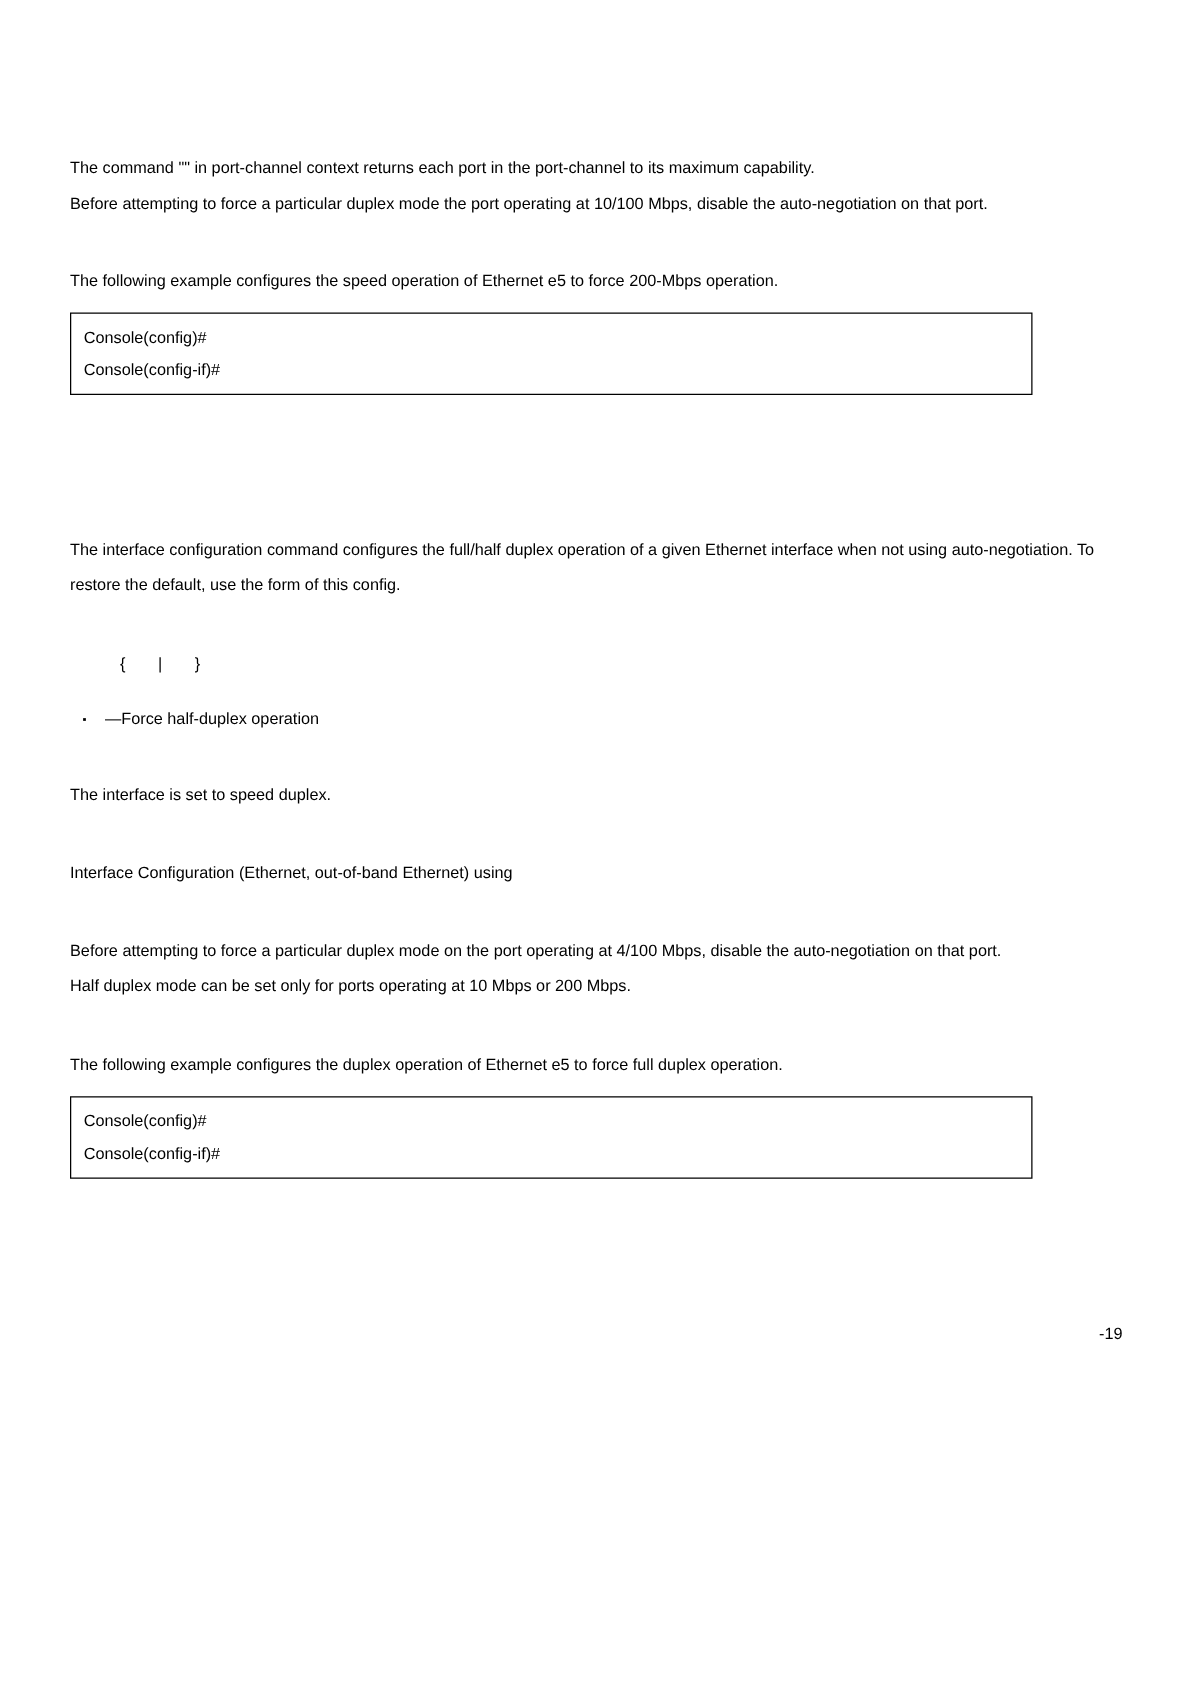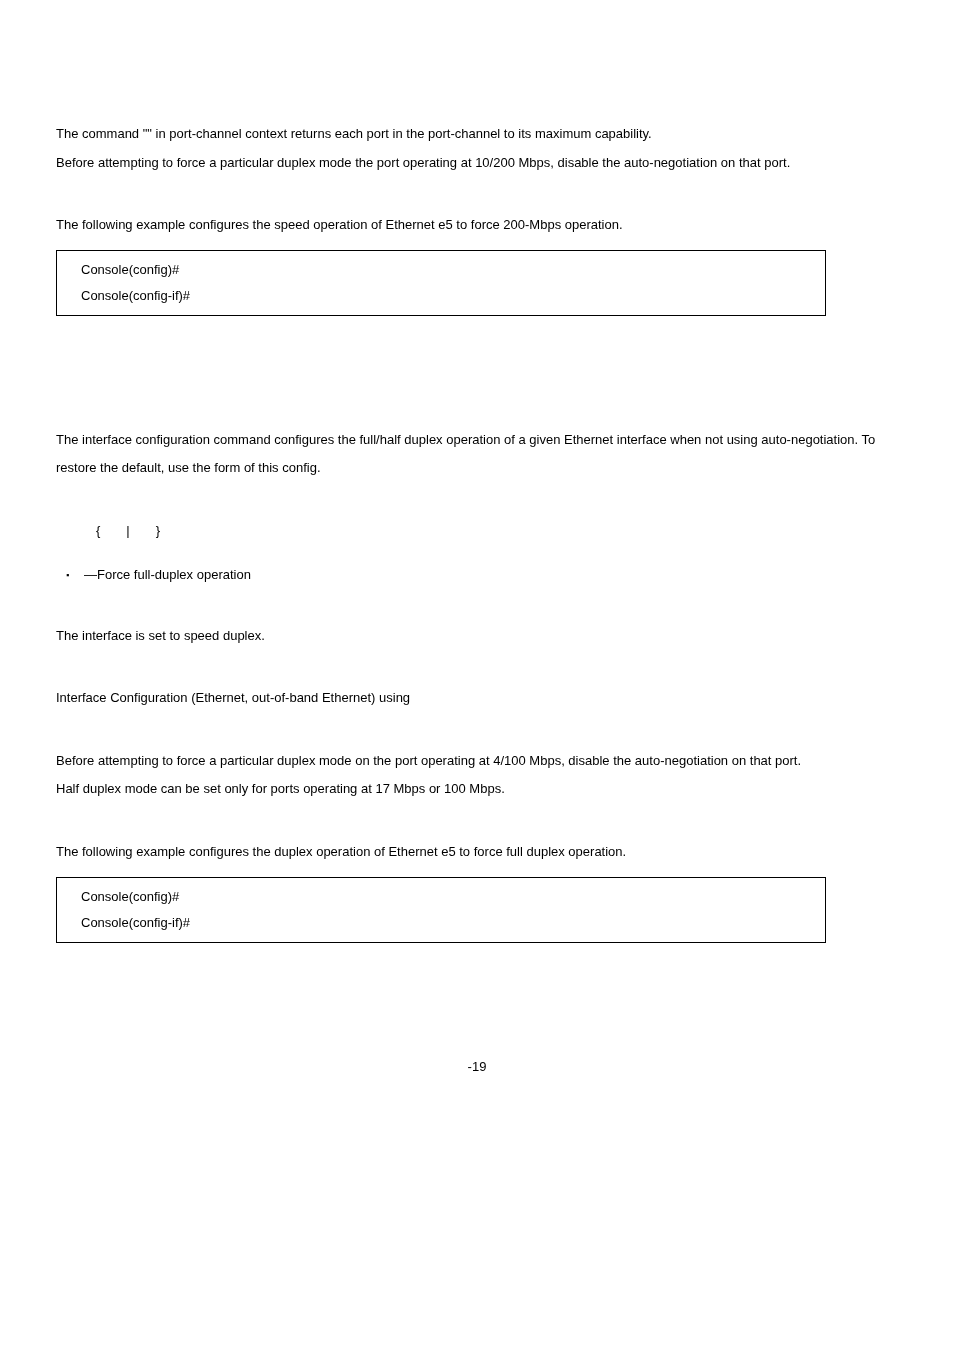--- a/index.html
+++ b/index.html
@@ -14,21 +14,21 @@
     color: #000000;
     line-height: 2.2;
     padding: 120px 56px 60px 56px;
     box-sizing: border-box;
   }
   .para {
     margin: 0 0 0 0;
   }
   .code-block {
     border: 1px solid #000;
-    padding: 6px 24px;
+    padding: 6px 10px;
     margin: 10px 0 0 0;
     width: 770px;
     box-sizing: border-box;
     line-height: 2.0;
   }
   .section-gap-large {
     height: 110px;
   }
   .section-gap-med {
     height: 34px;
@@ -50,32 +50,32 @@
     content: "▪";
     position: absolute;
     left: 10px;
     font-size: 9px;
     top: 4px;
   }
   .syntax-indent {
     padding-left: 40px;
   }
   .footer {
-    text-align: center;
+    text-align: right;
     margin-top: 110px;
     font-size: 13px;
   }
 </style>
 </head>
 <body>
 
 <div class="para">
   <span>The command "</span><span>" in port-channel context returns each port in the port-channel to its maximum capability.</span>
 </div>
-<div class="para">Before attempting to force a particular duplex mode the port operating at 10/200 Mbps, disable the auto-negotiation on that port.</div>
+<div class="para">Before attempting to force a particular duplex mode the port operating at 10/100 Mbps, disable the auto-negotiation on that port.</div>
 
 <div class="section-gap-med"></div>
 
 <div class="para">The following example configures the speed operation of Ethernet e5 to force 200-Mbps operation.</div>
 
 <div class="code-block">
   <div>Console(config)#</div>
   <div>Console(config-if)#</div>
 </div>
 
@@ -85,35 +85,35 @@
   <span>The </span><span> interface configuration command configures the full/half duplex operation of a given Ethernet interface when not using auto-negotiation. To restore the default, use the </span><span> form of this config.</span>
 </div>
 
 <div class="section-gap-med"></div>
 
 <div class="para syntax-indent">{  |  }</div>
 
 <div class="section-gap-small"></div>
 
 <ul class="bullets">
-  <li><span>—Force full-duplex operation</span></li>
+  <li><span>—Force half-duplex operation</span></li>
 </ul>
 
 <div class="section-gap-med"></div>
 
 <div class="para">The interface is set to speed duplex.</div>
 
 <div class="section-gap-med"></div>
 
 <div class="para">Interface Configuration (Ethernet, out-of-band Ethernet) using</div>
 
 <div class="section-gap-med"></div>
 
 <div class="para">Before attempting to force a particular duplex mode on the port operating at 4/100 Mbps, disable the auto-negotiation on that port.</div>
-<div class="para">Half duplex mode can be set only for ports operating at 17 Mbps or 100 Mbps.</div>
+<div class="para">Half duplex mode can be set only for ports operating at 10 Mbps or 200 Mbps.</div>
 
 <div class="section-gap-med"></div>
 
 <div class="para">The following example configures the duplex operation of Ethernet e5 to force full duplex operation.</div>
 
 <div class="code-block">
   <div>Console(config)#</div>
   <div>Console(config-if)#</div>
 </div>
 

